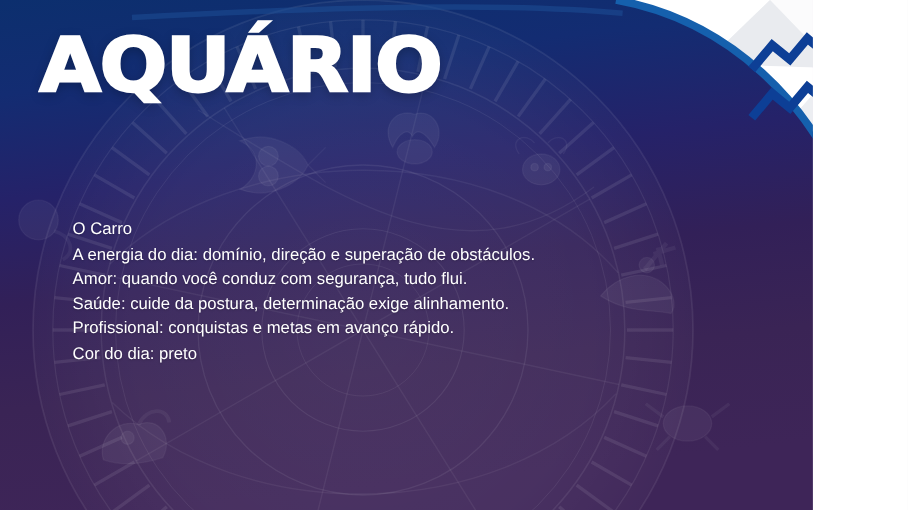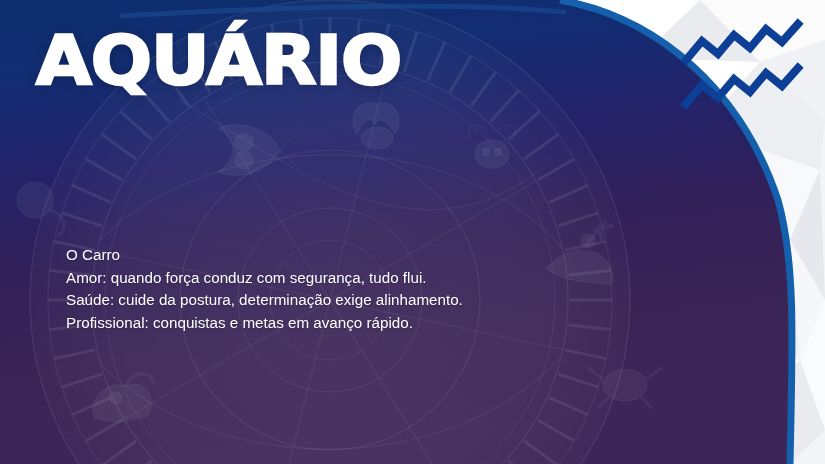--- a/index.html
+++ b/index.html
@@ -3,21 +3,21 @@
 <meta charset="utf-8">
 <title>Aquário</title>
 <style>
   html, body {
     margin: 0;
     padding: 0;
     background: #ffffff;
   }
   #stage {
     position: relative;
-    width: 825px;
+    width: 739px;
     height: 464px;
     overflow: hidden;
     font-family: "Liberation Sans", sans-serif;
     background: #d946ef;
   }
 
   
   .poly-bg {
     position: absolute;
     inset: 0;
@@ -50,21 +50,20 @@
     white-space: nowrap;
     font-family: "DejaVu Sans", sans-serif;
   }
 
   
   .body-text {
     position: absolute;
     left: 66px;
     top: 198px;
     width: 660px;
-    margin-top: 46px;
   }
   .body-text .line {
     font-size: 15.2px;
     line-height: 22.6px;
     color: #ffffff;
     white-space: nowrap;
     font-family: "Liberation Sans", sans-serif;
     text-shadow: 0 1px 2px rgba(0,0,0,0.22);
   }
 
@@ -282,18 +281,20 @@
 
   <svg class="glyph" viewBox="0 0 140 100">
     <g fill="none" stroke="#0d3f96" stroke-width="8" stroke-linecap="square" stroke-linejoin="miter">
       <polyline points="10,46 26,27 42,40 58,21 74,34 90,15 106,28 122,10"></polyline>
       <polyline points="10,90 26,71 42,84 58,65 74,78 90,59 106,72 122,54"></polyline>
     </g>
   </svg>
 
   <div class="body-text">
     <div class="line">O Carro</div>
-    <div class="line">Amor: quando força conduz com segurança, tudo flui.</div>
+    <div class="line">A energia do dia: domínio, direção e superação de obstáculos.</div>
+    <div class="line">Amor: quando você conduz com segurança, tudo flui.</div>
     <div class="line">Saúde: cuide da postura, determinação exige alinhamento.</div>
     <div class="line">Profissional: conquistas e metas em avanço rápido.</div>
+    <div class="line">Cor do dia: preto</div>
   </div>
 
 </div>
 
 </body></html>

